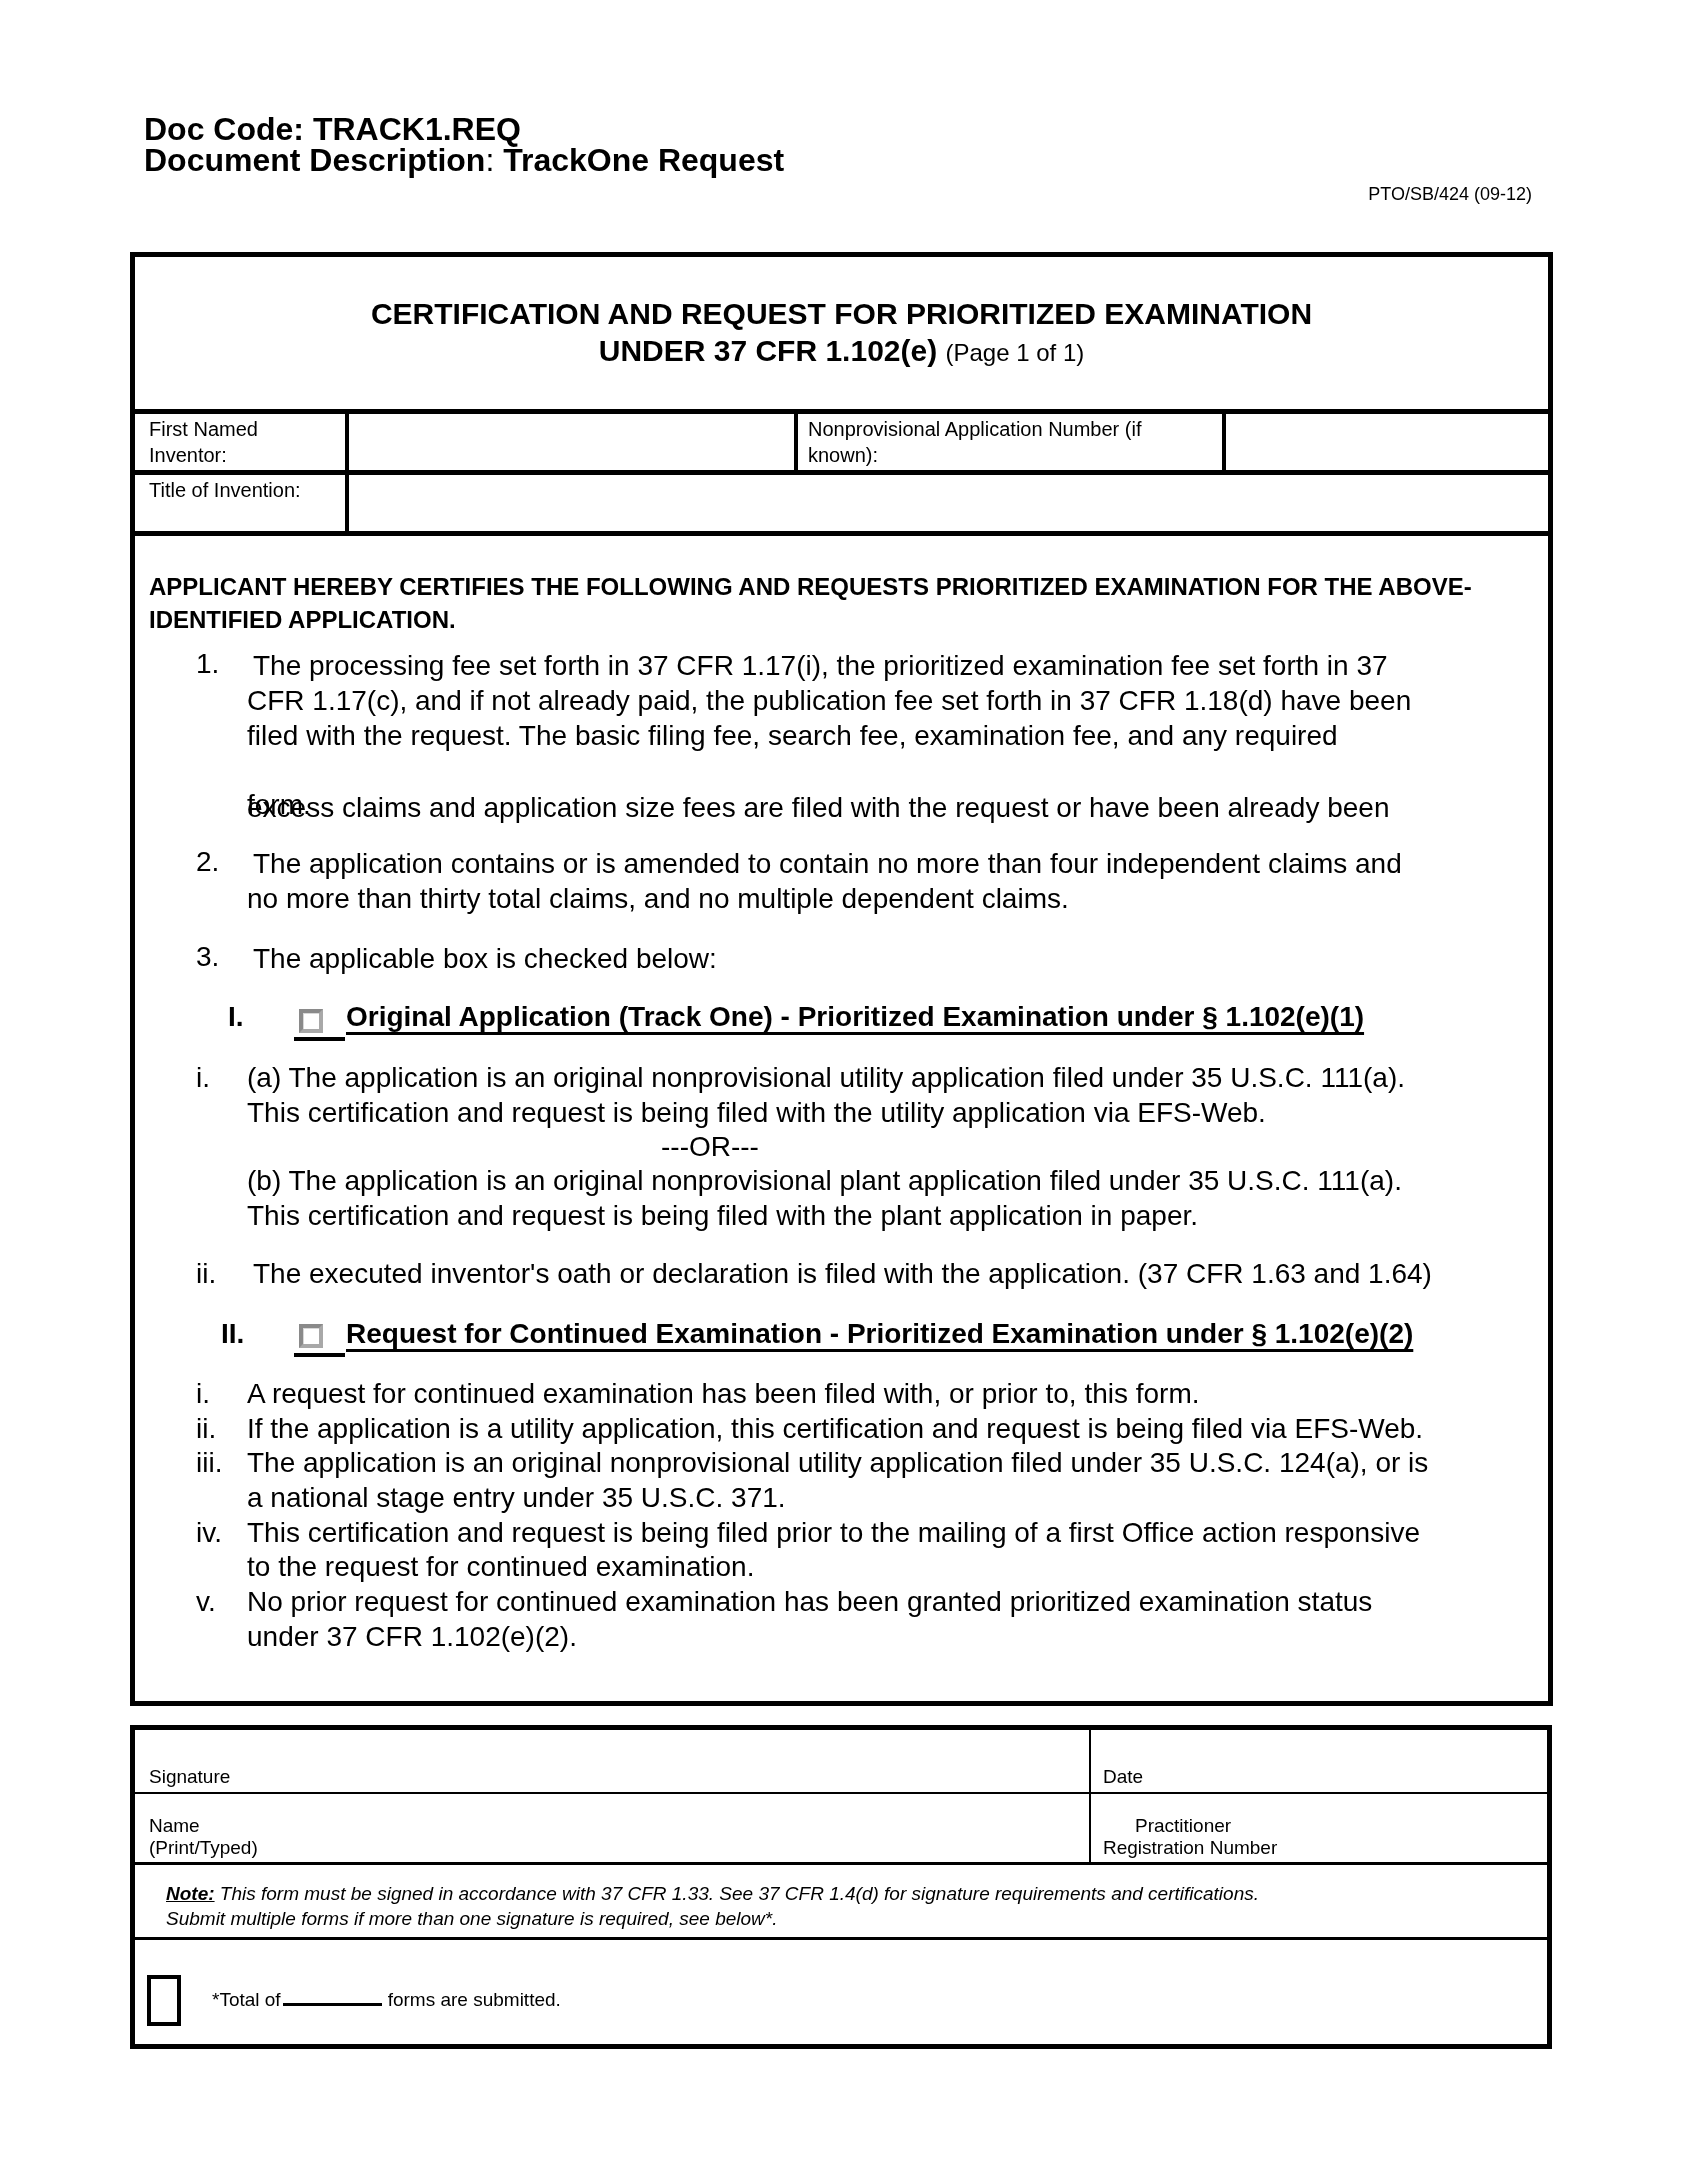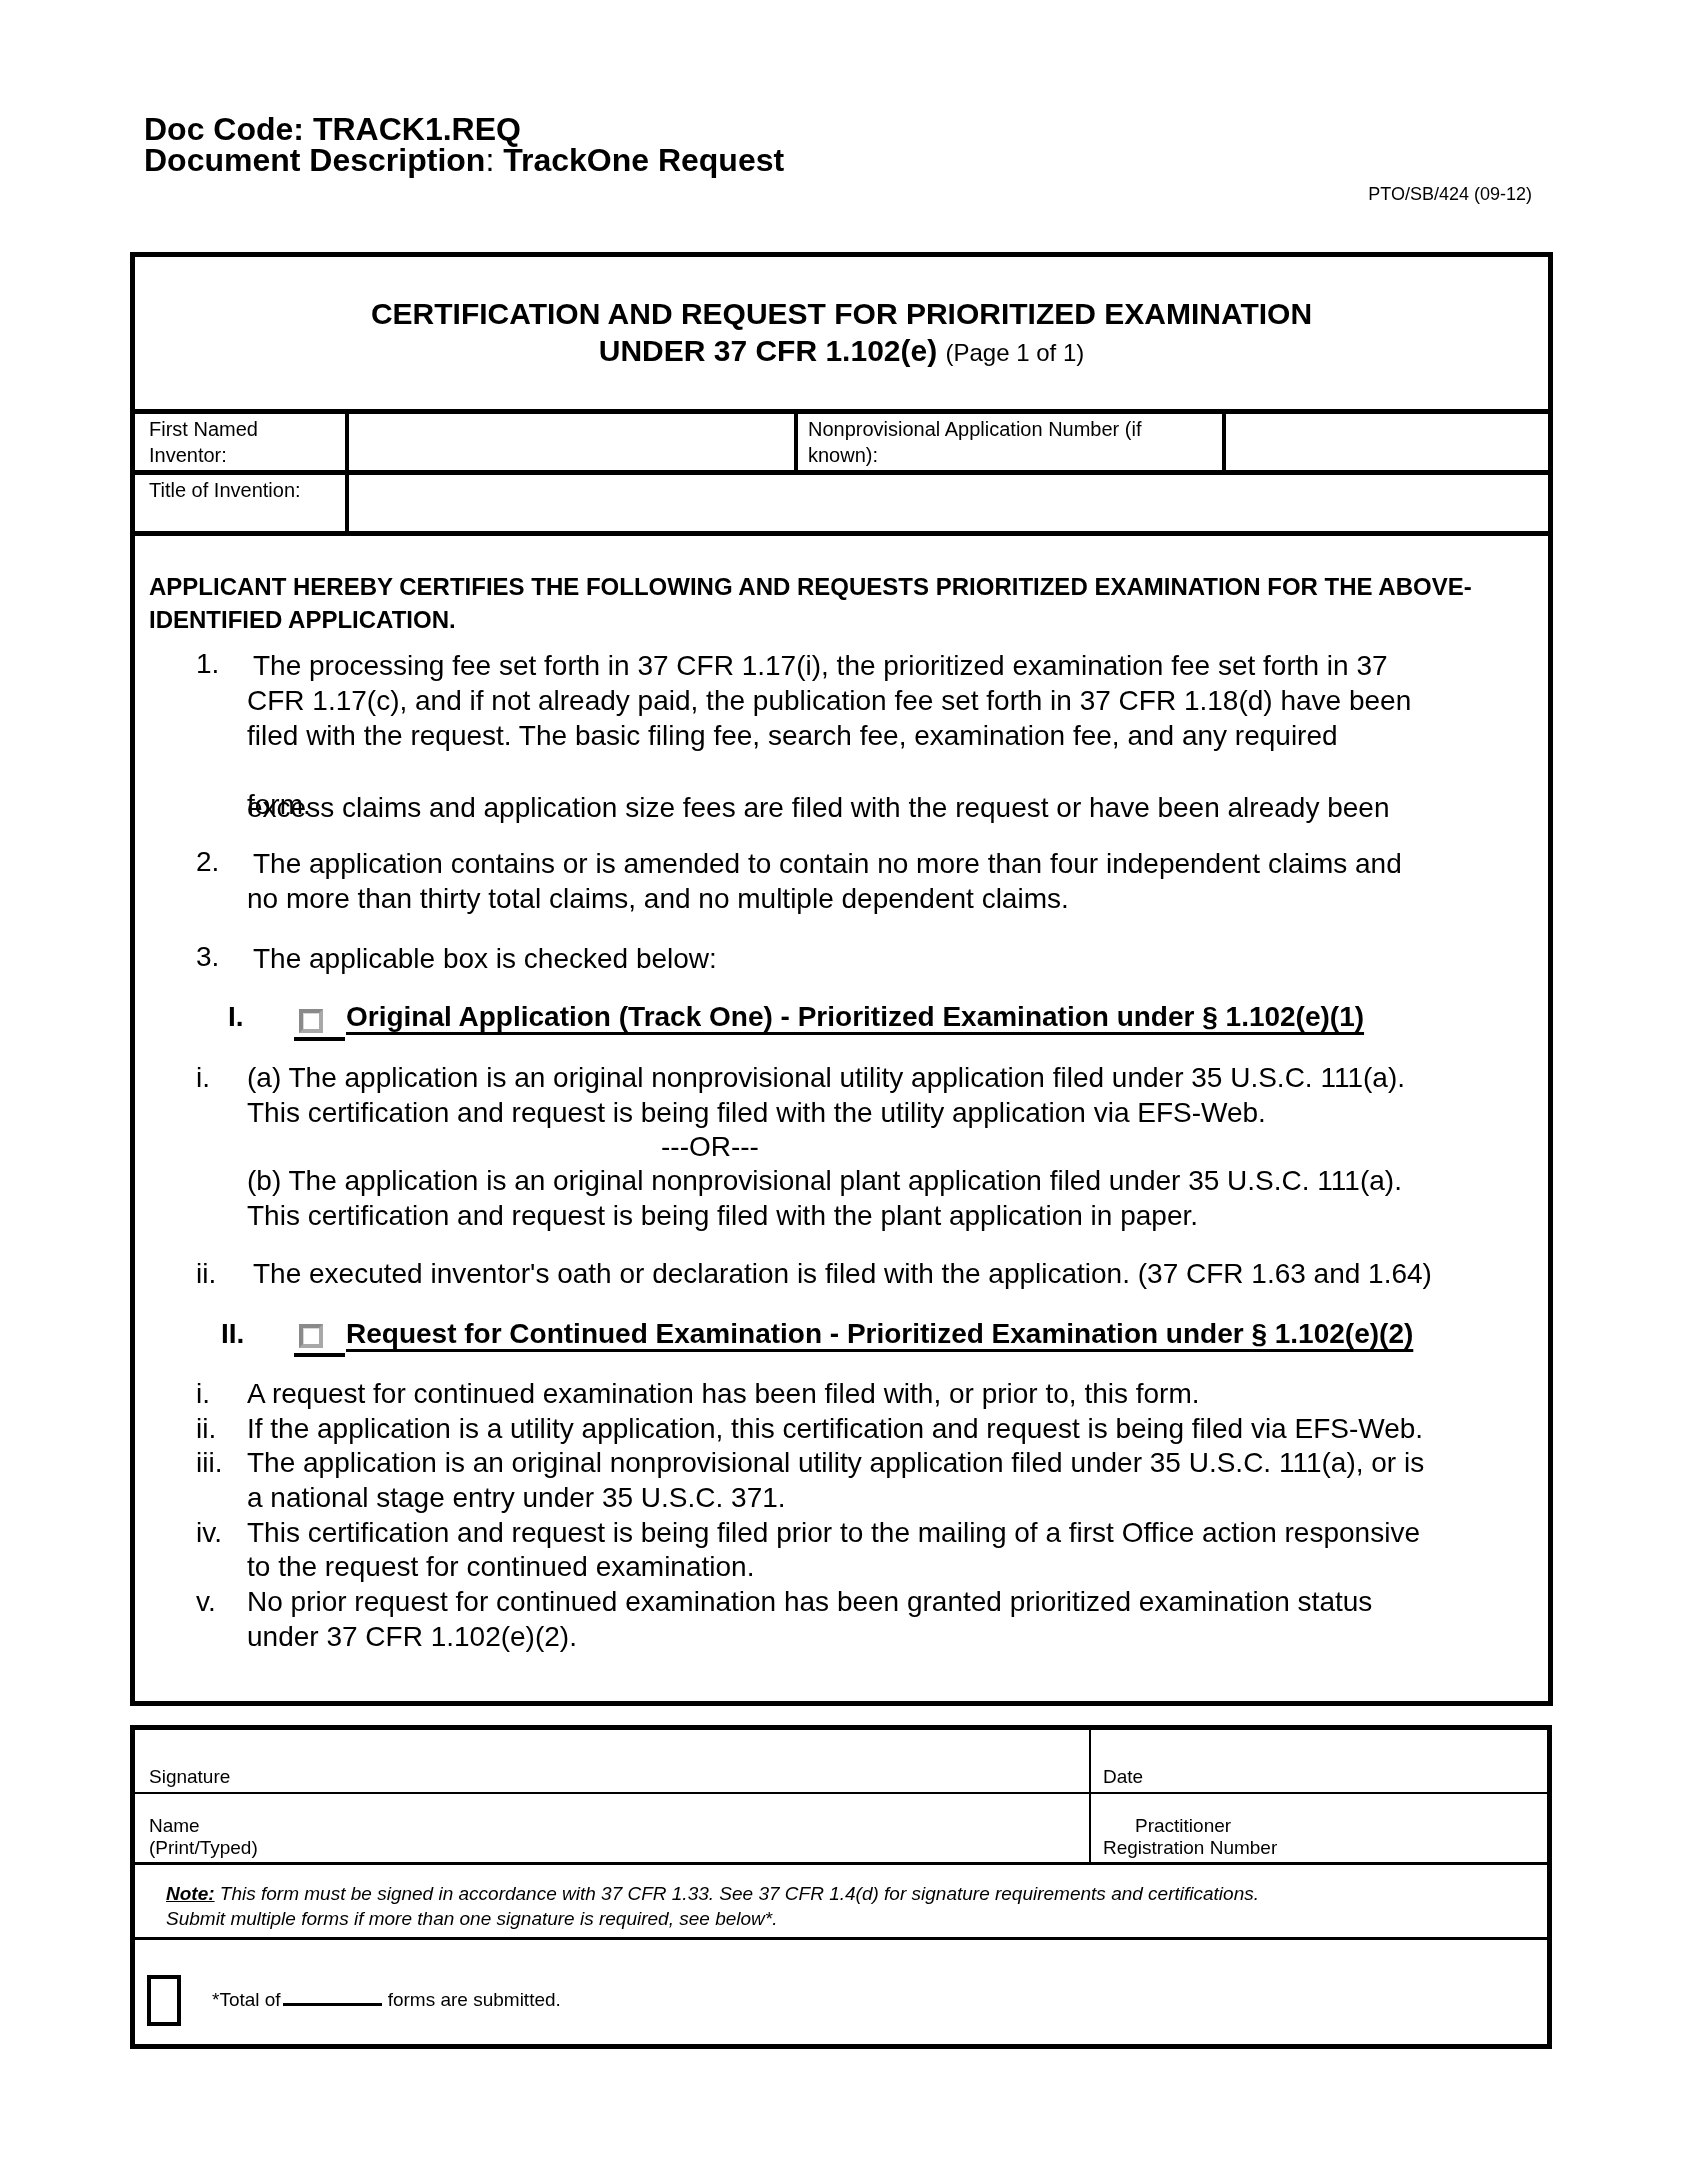--- a/index.html
+++ b/index.html
@@ -99,21 +99,21 @@
 <div class="abs sect" style="left:221px; top:1318px;">II.</div>
 <div class="cb3d" style="left:299px; top:1324px;"></div>
 <div class="abs sect-title" style="left:346px; top:1318px;">Request for Continued Examination - Prioritized Examination under § 1.102(e)(2)</div>
 <div class="uline-bar" style="left:294px; top:1353px; width:51px;"></div>
 
 <div class="abs body-text" style="left:196px; top:1376px;">i.</div>
 <div class="abs body-text" style="left:247px; top:1376px;">A request for continued examination has been filed with, or prior to, this form.</div>
 <div class="abs body-text" style="left:196px; top:1411px;">ii.</div>
 <div class="abs body-text" style="left:247px; top:1411px;">If the application is a utility application, this certification and request is being filed via EFS-Web.</div>
 <div class="abs body-text" style="left:196px; top:1445px;">iii.</div>
-<div class="abs body-text" style="left:247px; top:1445px;">The application is an original nonprovisional utility application filed under 35 U.S.C. 111(a), or is</div>
+<div class="abs body-text" style="left:247px; top:1445px;">The application is an original nonprovisional utility application filed under 35 U.S.C. 124(a), or is</div>
 <div class="abs body-text" style="left:247px; top:1480px;">a national stage entry under 35 U.S.C. 371.</div>
 <div class="abs body-text" style="left:196px; top:1515px;">iv.</div>
 <div class="abs body-text" style="left:247px; top:1515px;">This certification and request is being filed prior to the mailing of a first Office action responsive</div>
 <div class="abs body-text" style="left:247px; top:1549px;">to the request for continued examination.</div>
 <div class="abs body-text" style="left:196px; top:1584px;">v.</div>
 <div class="abs body-text" style="left:247px; top:1584px;">No prior request for continued examination has been granted prioritized examination status</div>
 <div class="abs body-text" style="left:247px; top:1619px;">under 37 CFR 1.102(e)(2).</div>
 
 <div class="box" style="left:130px; top:1725px; width:1422px; height:324px;"></div>
 <div class="hline" style="left:130px; top:1792px; width:1422px; height:2px;"></div>

